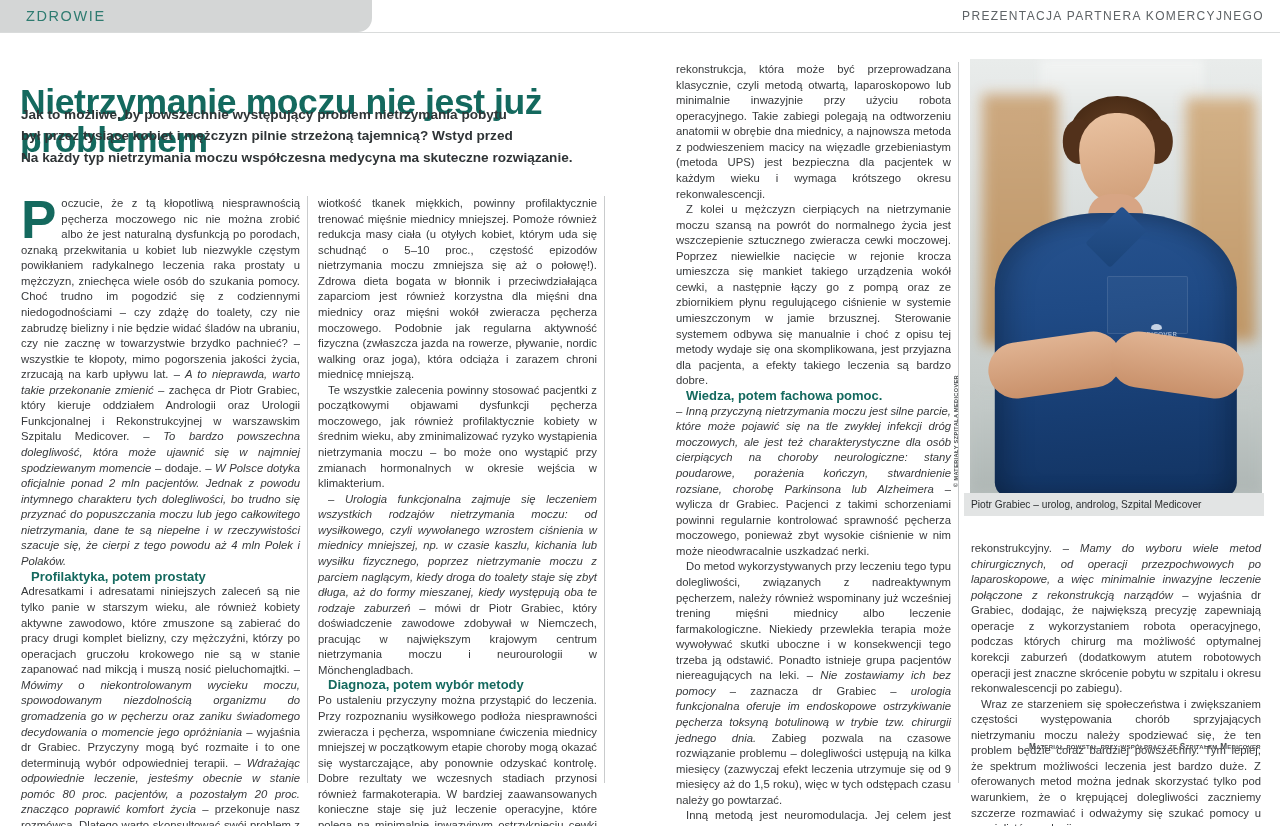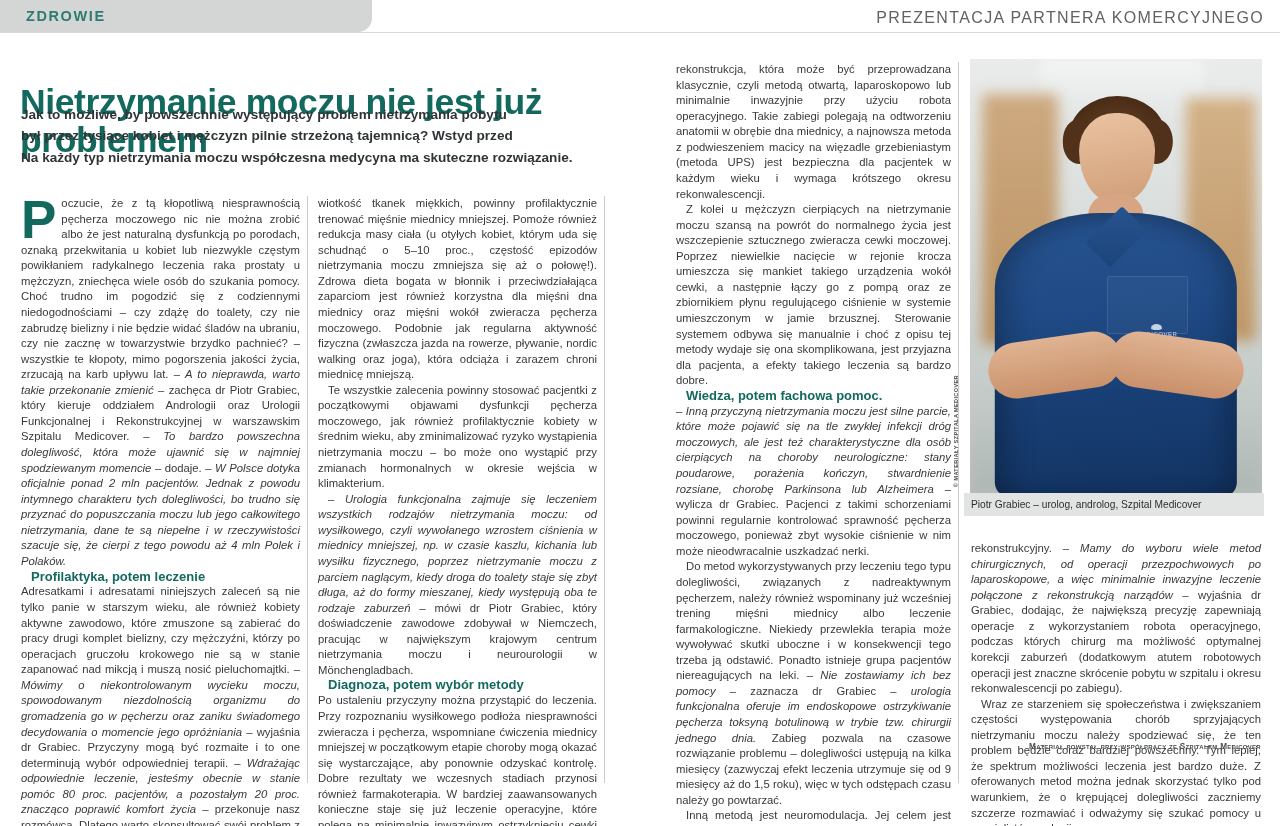--- a/index.html
+++ b/index.html
@@ -38,27 +38,27 @@
     height: 32px;
     background: #ffffff;
   }
   .kicker {
     position: absolute;
     top: 8px;
     left: 26px;
     font-size: 14.5px;
     letter-spacing: 1.6px;
     color: #2e7b70;
-    font-weight: 700;
+    font-weight: 400;
   }
   .partner-label {
     position: absolute;
     top: 9px;
     right: 16px;
-    font-size: 16px;
+    font-size: 12px;
     letter-spacing: 1.35px;
     color: #5e6366;
     font-weight: 500;
     white-space: nowrap;
   }
   .topbar-rule {
     position: absolute;
     top: 32px; left: 0;
     width: 1280px;
     height: 1px;
@@ -353,21 +353,21 @@
   <div>Na każdy typ nietrzymania moczu współczesna medycyna ma skuteczne rozwiązanie.</div>
 </div>
 
 <div class="rule-v r1"></div>
 <div class="rule-v r2"></div>
 <div class="rule-v r3"></div>
 
 <div class="col col1">
   <p class="noindent"><span class="dropcap">P</span><span>oczucie, że z tą kłopotliwą niesprawnością pęcherza moczowego nic nie można zrobić albo że jest naturalną dysfunkcją po porodach, oznaką przekwitania u kobiet lub niezwykle częstym powikłaniem radykalnego leczenia raka prostaty u mężczyzn, zniechęca wiele osób do szukania pomocy. Choć trudno im pogodzić się z codziennymi niedogodnościami – czy zdążę do toalety, czy nie zabrudzę bielizny i nie będzie widać śladów na ubraniu, czy nie zacznę w towarzystwie brzydko pachnieć? – wszystkie te kłopoty, mimo pogorszenia jakości życia, zrzucają na karb upływu lat. – </span><i>A to nieprawda, warto takie przekonanie zmienić</i><span> – zachęca dr Piotr Grabiec, który kieruje oddziałem Andrologii oraz Urologii Funkcjonalnej i Rekonstrukcyjnej w warszawskim Szpitalu Medicover. – </span><i>To bardzo powszechna dolegliwość, która może ujawnić się w najmniej spodziewanym momencie</i><span> – dodaje. – </span><i>W Polsce dotyka oficjalnie ponad 2 mln pacjentów. Jednak z powodu intymnego charakteru tych dolegliwości, bo trudno się przyznać do popuszczania moczu lub jego całkowitego nietrzymania, dane te są niepełne i w rzeczywistości szacuje się, że cierpi z tego powodu aż 4 mln Polek i Polaków.</i></p>
 
-  <p class="subhead">Profilaktyka, potem leczenie</p>
+  <p class="subhead">Profilaktyka, potem prostaty</p>
 
   <p class="noindent"><span>Adresatkami i adresatami niniejszych zaleceń są nie tylko panie w starszym wieku, ale również kobiety aktywne zawodowo, które zmuszone są zabierać do pracy drugi komplet bielizny, czy mężczyźni, którzy po operacjach gruczołu krokowego nie są w stanie zapanować nad mikcją i muszą nosić pieluchomajtki. – </span><i>Mówimy o niekontrolowanym wycieku moczu, spowodowanym niezdolnością organizmu do gromadzenia go w pęcherzu oraz zaniku świadomego decydowania o momencie jego opróżniania</i><span> – wyjaśnia dr Grabiec. Przyczyny mogą być rozmaite i to one determinują wybór odpowiedniej terapii. – </span><i>Wdrażając odpowiednie leczenie, jesteśmy obecnie w stanie pomóc 80 proc. pacjentów, a pozostałym 20 proc. znacząco poprawić komfort życia</i><span> – przekonuje nasz rozmówca. Dlatego warto skonsultować swój problem z urologiem, który przeprowadzi szczegółową diagnostykę, aby precyzyjnie ocenić czynność zwieracza i przepływ moczu przez cewkę moczową oraz zbadać proces gromadzenia go w pęcherzu. Dzięki skrupulatnie zebranemu wywiadowi oraz badaniom urodynamicznym i uroginekologicznym specjalista rozstrzygnie, jaką metodą leczenia najlepiej zastosować.</span></p>
 
 </div>
 
 <div class="col col2">
   <p class="noindent">wiotkość tkanek miękkich, powinny profilaktycznie trenować mięśnie miednicy mniejszej. Pomoże również redukcja masy ciała (u otyłych kobiet, którym uda się schudnąć o 5–10 proc., częstość epizodów nietrzymania moczu zmniejsza się aż o połowę!). Zdrowa dieta bogata w błonnik i przeciwdziałająca zaparciom jest również korzystna dla mięśni dna miednicy oraz mięśni wokół zwieracza pęcherza moczowego. Podobnie jak regularna aktywność fizyczna (zwłaszcza jazda na rowerze, pływanie, nordic walking oraz joga), która odciąża i zarazem chroni miednicę mniejszą.</p>
   <p>Te wszystkie zalecenia powinny stosować pacjentki z początkowymi objawami dysfunkcji pęcherza moczowego, jak również profilaktycznie kobiety w średnim wieku, aby zminimalizować ryzyko wystąpienia nietrzymania moczu – bo może ono wystąpić przy zmianach hormonalnych w okresie wejścia w klimakterium.</p>
   <p><span>– </span><i>Urologia funkcjonalna zajmuje się leczeniem wszystkich rodzajów nietrzymania moczu: od wysiłkowego, czyli wywołanego wzrostem ciśnienia w miednicy mniejszej, np. w czasie kaszlu, kichania lub wysiłku fizycznego, poprzez nietrzymanie moczu z parciem naglącym, kiedy droga do toalety staje się zbyt długa, aż do formy mieszanej, kiedy występują oba te rodzaje zaburzeń</i><span> – mówi dr Piotr Grabiec, który doświadczenie zawodowe zdobywał w Niemczech, pracując w największym krajowym centrum nietrzymania moczu i neurourologii w Mönchengladbach.</span></p>
 

